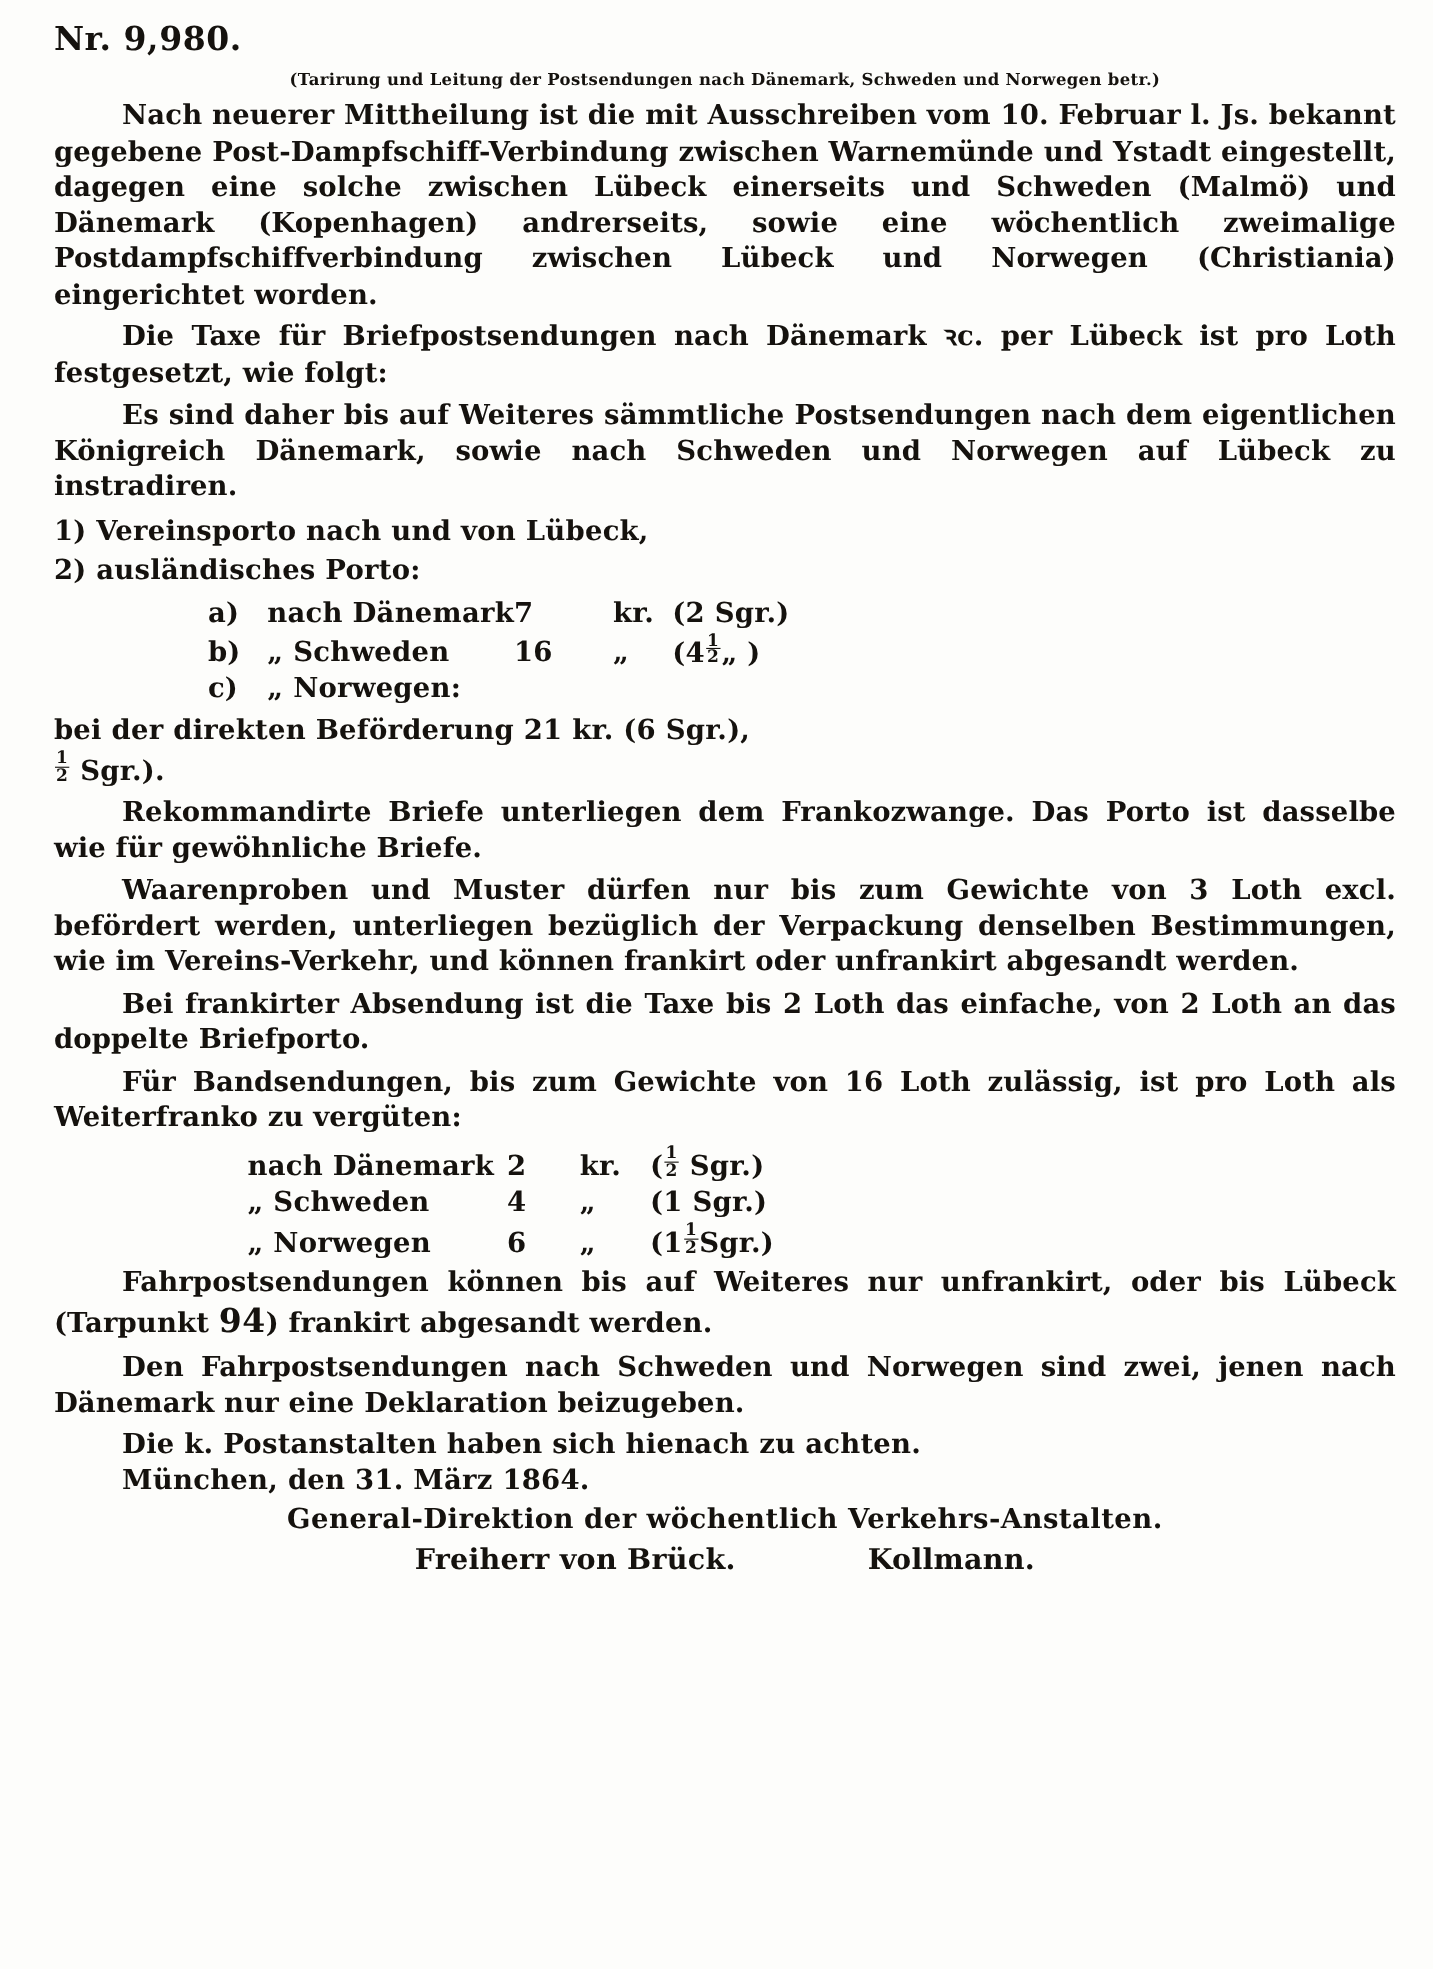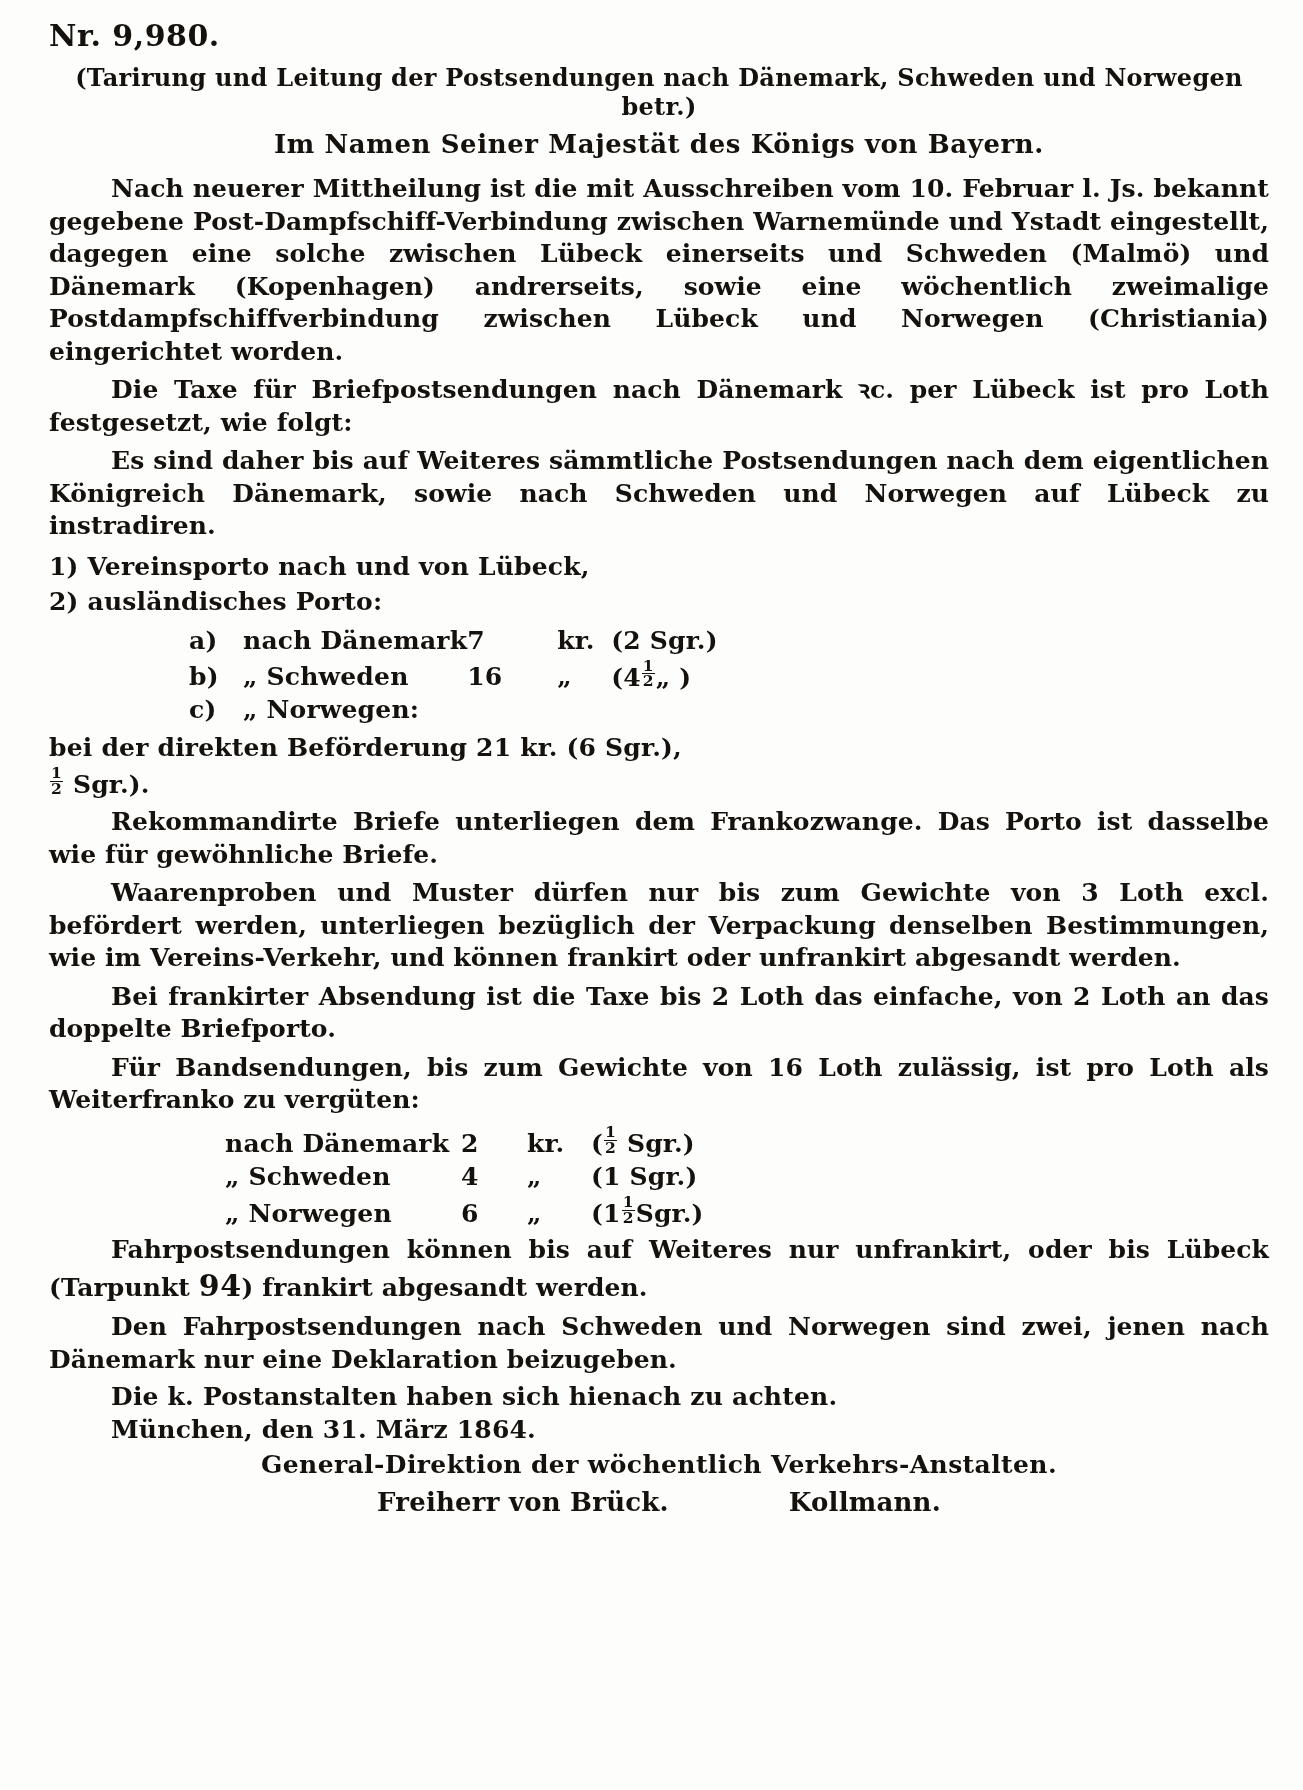--- a/index.html
+++ b/index.html
@@ -37,21 +37,21 @@
     letter-spacing: 0.2px;
   }
   .doc-number {
     font-size: 30px;
     font-weight: 700;
     letter-spacing: 0.5px;
     margin: 0 0 10px 0;
     font-family: "DejaVu Serif", serif;
   }
   .subject-line {
-    font-size: 24px;
+    font-size: 15px;
     font-weight: 700;
     text-align: center;
     margin: 0 0 8px 0;
     letter-spacing: 0.3px;
   }
   .heading {
     font-size: 26px;
     font-weight: 700;
     text-align: center;
     margin: 0 0 14px 0;
@@ -151,21 +151,20 @@
 </head>
 <body>
 
 <div class="page">
   <div class="inner">
 
     <div class="doc-number frak">Nr. 9,980.</div>
 
     <div class="subject-line frak">(Tarirung und Leitung der Postsendungen nach Dänemark, Schweden und Norwegen betr.)</div>
 
-    <div class="heading frak">Im Namen Seiner Majestät des Königs von Bayern.</div>
 
     <p class="para frak">Nach neuerer Mittheilung ist die mit Ausschreiben vom 10. Februar l. Js. bekannt gegebene Post-Dampfschiff-Verbindung zwischen Warnemünde und Ystadt eingestellt, dagegen eine solche zwischen Lübeck einerseits und Schweden (Malmö) und Dänemark (Kopenhagen) andrerseits, sowie eine wöchentlich zweimalige Postdampfschiffverbindung zwischen Lübeck und Norwegen (Christiania) eingerichtet worden.</p>
     <p class="para frak">Die Taxe für Briefpostsendungen nach Dänemark ꝛc. per Lübeck ist pro Loth festgesetzt, wie folgt:</p>
     <p class="para frak">Es sind daher bis auf Weiteres sämmtliche Postsendungen nach dem eigentlichen Königreich Dänemark, sowie nach Schweden und Norwegen auf Lübeck zu instradiren.</p>
 
     <ul class="list">
       <li class="lvl1 frak">1) Vereinsporto nach und von Lübeck,</li>
       <li class="lvl1 frak">2) ausländisches Porto:</li>
     </ul>
 

